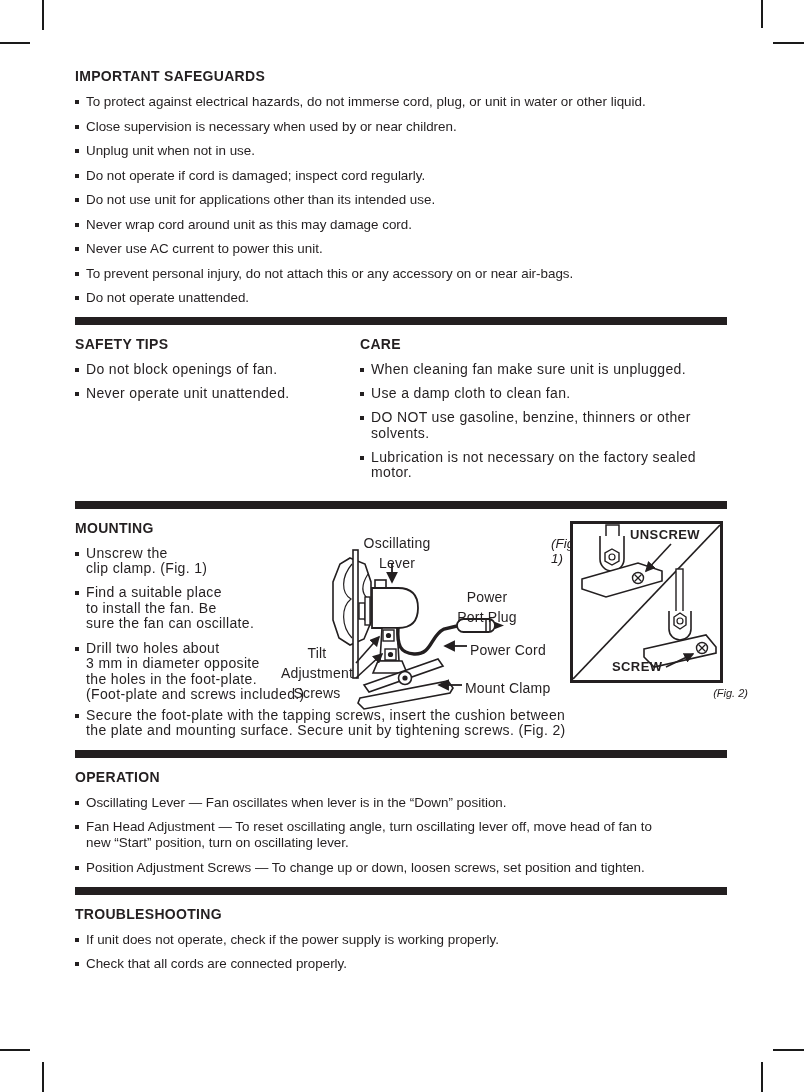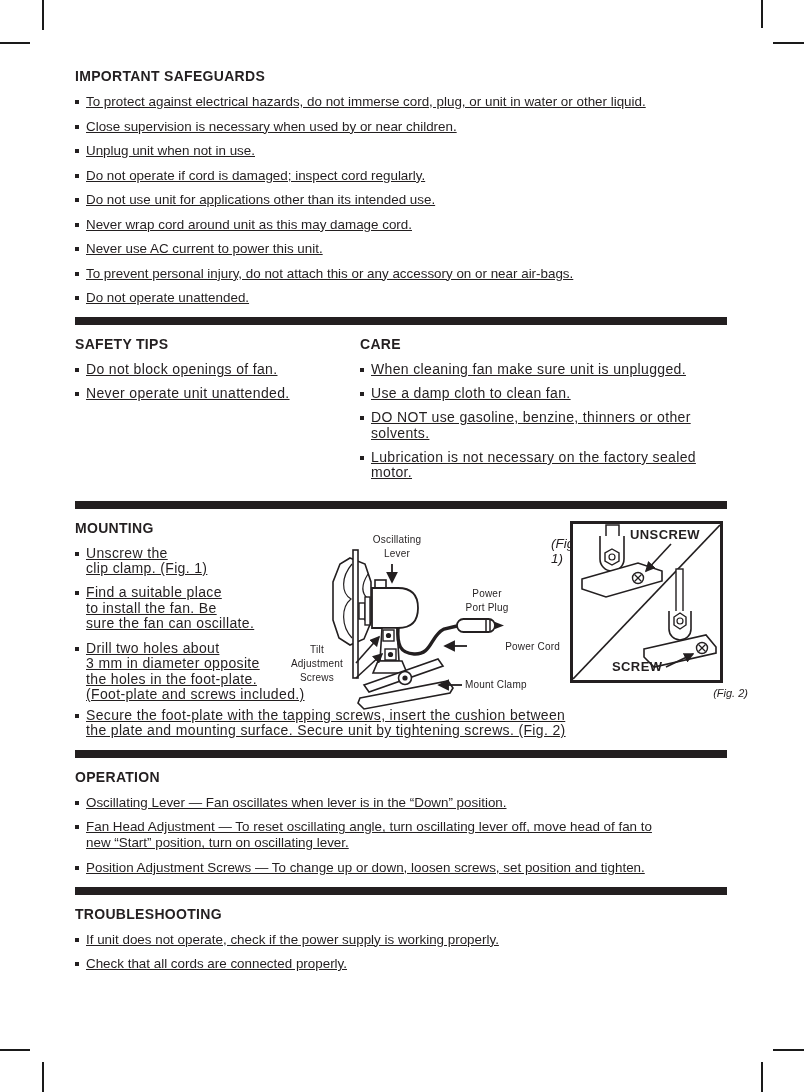--- a/index.html
+++ b/index.html
@@ -4,38 +4,38 @@
 <style>
   html,body{margin:0;padding:0;}
   body{
     width:804px;height:1092px;position:relative;background:#ffffff;
     font-family:"Liberation Sans",sans-serif;color:#231f20;overflow:hidden;
   }
   .crop{position:absolute;background:#1a1a1a;}
   .content{position:absolute;left:75px;top:68px;width:652px;}
   h2.sec-title{font-size:14px;font-weight:bold;letter-spacing:.3px;margin:0 0 9px 0;line-height:17px;}
   ul.bullets{list-style:none;margin:0;padding:0;}
-  li.bullet{display:flex;gap:7px;margin:0 0 8.5px 0;font-size:13.4px;line-height:16px;text-decoration:underline;}
+  li.bullet{display:flex;gap:7px;margin:0 0 8.5px 0;font-size:13.4px;line-height:16px;}
   .geo li.bullet{font-size:14px;line-height:15.6px;letter-spacing:.35px;}
   .sq{flex:0 0 4px;width:4px;height:4px;background:#231f20;margin-top:6px;}
   .btxt{white-space:pre-line;}
   .divider{height:8px;background:#231f20;margin:11px 0;}
   .two-col{display:flex;}
   .col-left{width:285px;flex:0 0 285px;}
   .col-right{flex:1;}
   
   .mounting{position:relative;}
   .mounting-flow{height:162px;}
   .mounting-list{width:250px;}
   .fig1{position:absolute;left:205px;top:13px;width:285px;height:180px;}
   .fig1 svg{position:absolute;left:0;top:0;}
-  .fig-label{position:absolute;font-size:10px;line-height:14px;letter-spacing:.2px;text-align:center;white-space:pre-line;}
+  .fig-label{position:absolute;font-size:14px;line-height:20px;letter-spacing:.2px;text-align:center;white-space:pre-line;}
   .lbl-osc{left:72px;top:0;width:90px;}
   .lbl-plug{left:167px;top:54px;width:80px;}
-  .lbl-cord{left:190px;top:107px;width:90px;text-align:right;}
+  .lbl-cord{left:190px;top:107px;width:90px;text-align:left;}
   .lbl-clamp{left:185px;top:145px;width:100px;text-align:left;}
   .lbl-tilt{left:0;top:110px;width:74px;}
   .fig-caption{position:absolute;font-style:italic;font-size:13.5px;}
   .fig1-cap{left:239px;top:3px;margin-left:32px;}
   .fig2{position:absolute;left:495px;top:1px;width:171px;height:162px;}
   .fig2 svg{position:absolute;left:0;top:0;}
   .lbl-bold{position:absolute;font-weight:bold;font-size:13px;letter-spacing:.4px;}
   .lbl-unscrew{left:60px;top:6px;}
   .lbl-screw{left:42px;top:138px;text-align:center;}
   .fig2-cap{left:520px;top:167px;width:153px;text-align:right;position:absolute;font-style:italic;font-size:11px;}

